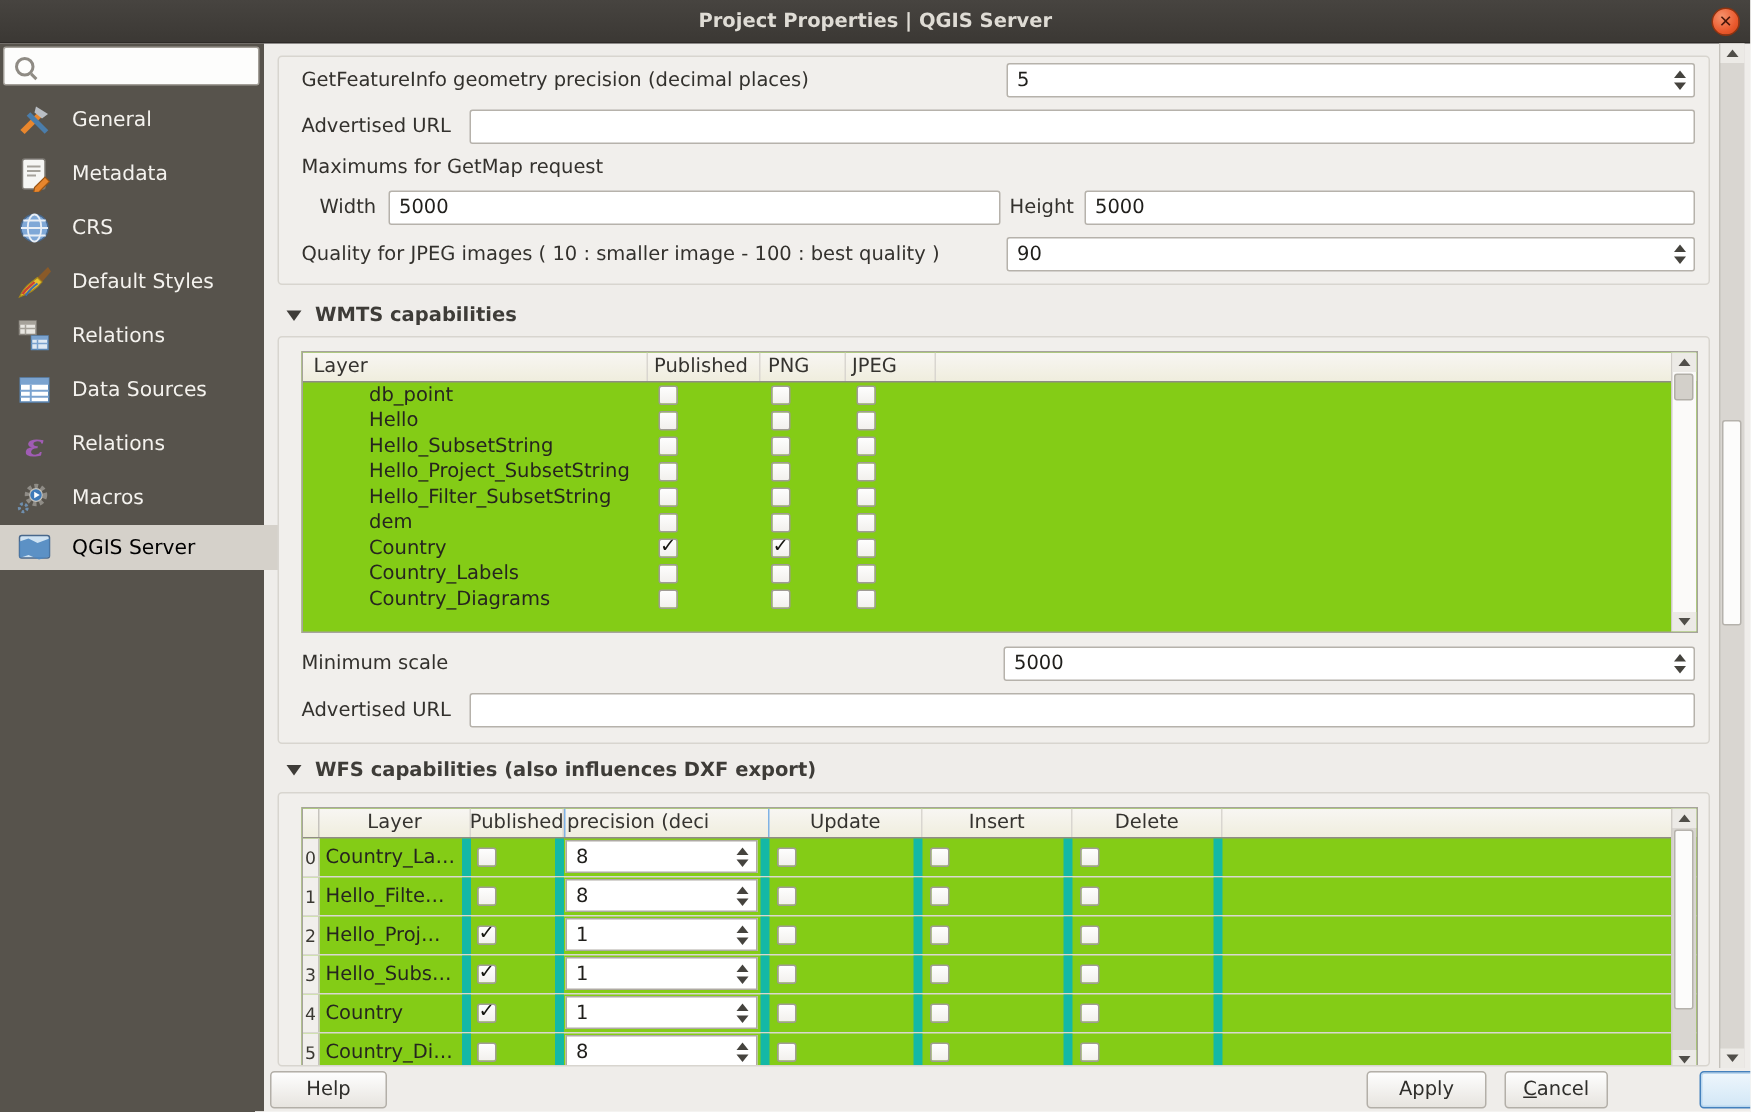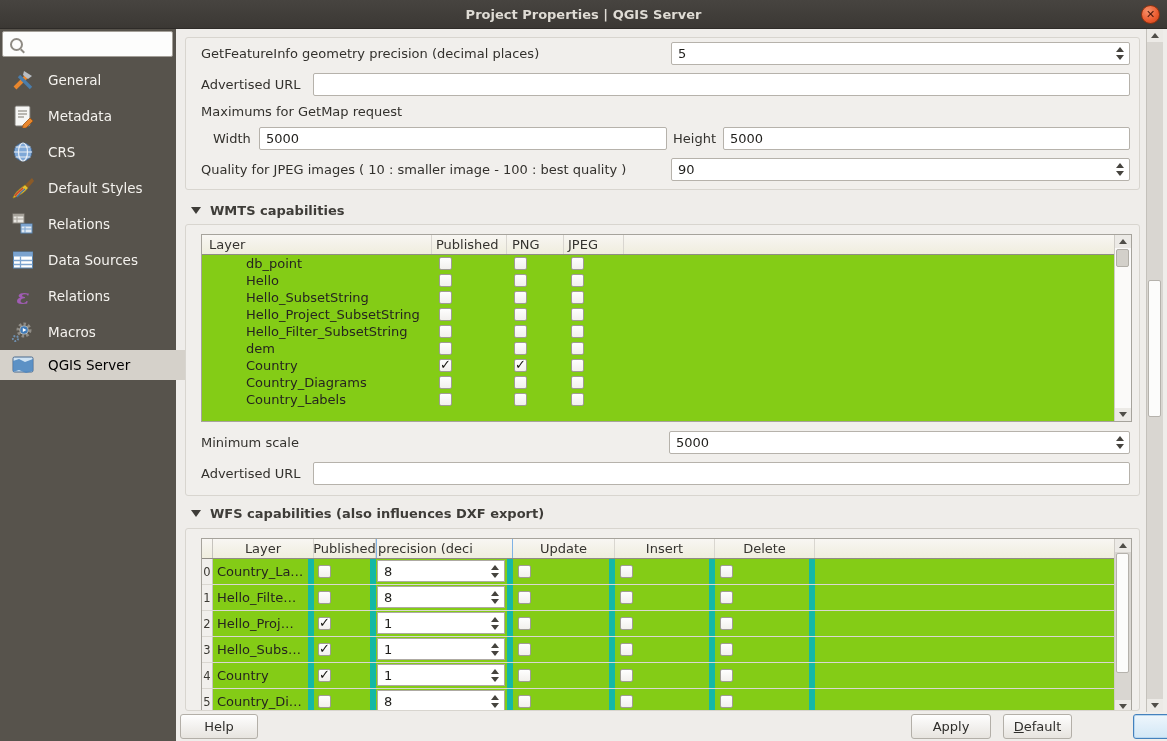--- a/index.html
+++ b/index.html
@@ -280,27 +280,27 @@
             <span class="cb col-png"></span>
             <span class="cb col-jpeg"></span>
           </div>
         <div class="wmts-row">
             <span class="lname">Country</span>
             <span class="cb col-pub checked"></span>
             <span class="cb col-png checked"></span>
             <span class="cb col-jpeg"></span>
           </div>
         <div class="wmts-row">
+            <span class="lname">Country_Labels</span>
+            <span class="cb col-pub"></span>
+            <span class="cb col-png"></span>
+            <span class="cb col-jpeg"></span>
+          </div>
+        <div class="wmts-row">
             <span class="lname">Country_Diagrams</span>
-            <span class="cb col-pub"></span>
-            <span class="cb col-png"></span>
-            <span class="cb col-jpeg"></span>
-          </div>
-        <div class="wmts-row">
-            <span class="lname">Country_Labels</span>
             <span class="cb col-pub"></span>
             <span class="cb col-png"></span>
             <span class="cb col-jpeg"></span>
           </div>
       </div>
       <div class="vscroll" style="background:#fbfaf9;">
         <span class="sb-btn up">
             <i class="sb-tri-up"></i>
           </span>
         <span class="sb-handle" style="top:14px;height:18px;background:#d3d0ca;border:1px solid #b1aea7;"></span>
@@ -518,20 +518,20 @@
   </div>
 
   <div class="btnbar">
     <button class="btn" style="left:4px;top:2px;width:78px;">
         <span class="mn">Help</span>
       </button>
     <button class="btn" style="left:735px;top:2px;width:80px;">
         <span class="mn">Apply</span>
       </button>
     <button class="btn mnemonic" style="left:827px;top:2px;width:69px;">
-        <span class="mn">Default</span>
+        <span class="mn">Cancel</span>
       </button>
     <button class="btn ok mnemonic" style="left:957px;top:2px;width:93px;font-family:Liberation Mono, monospace;">
         <span class="mn">OK</span>
       </button>
   </div>
 
 </div>
 
 </body></html>

